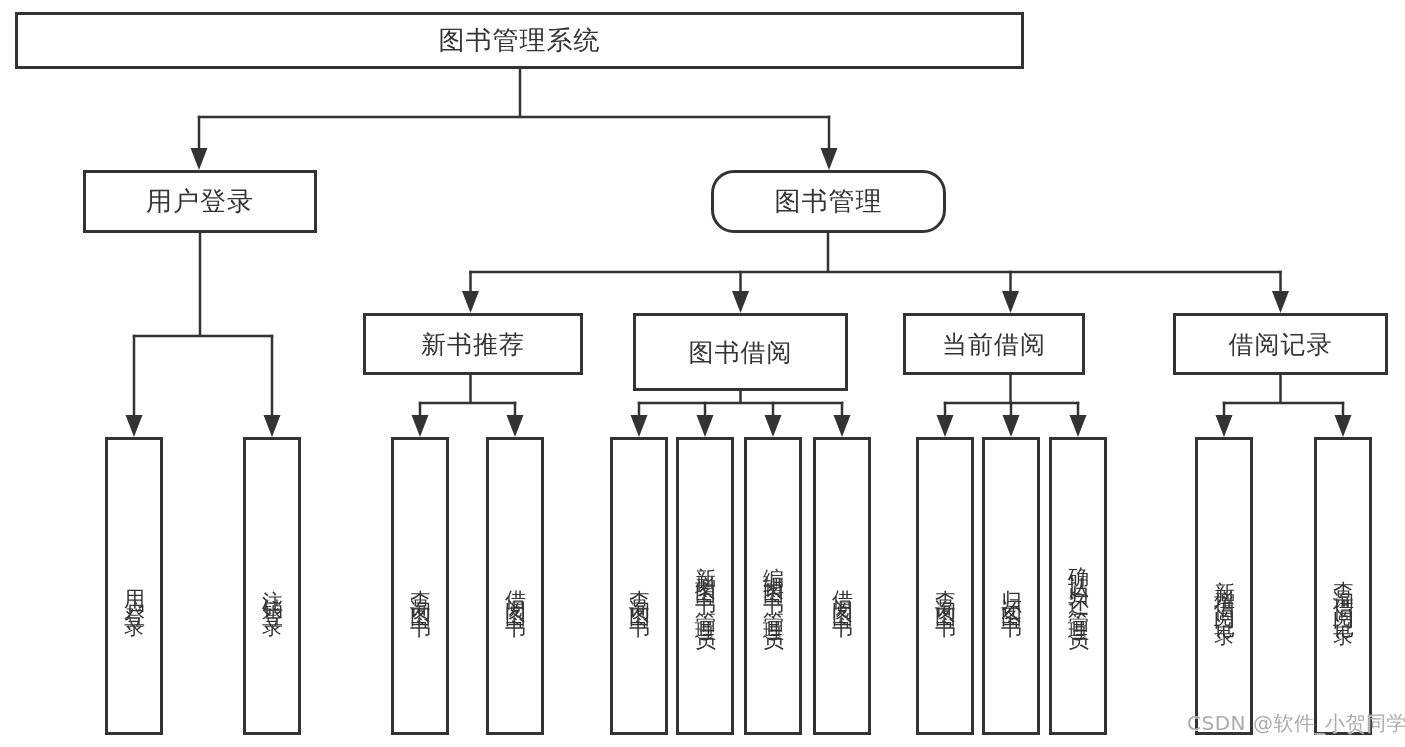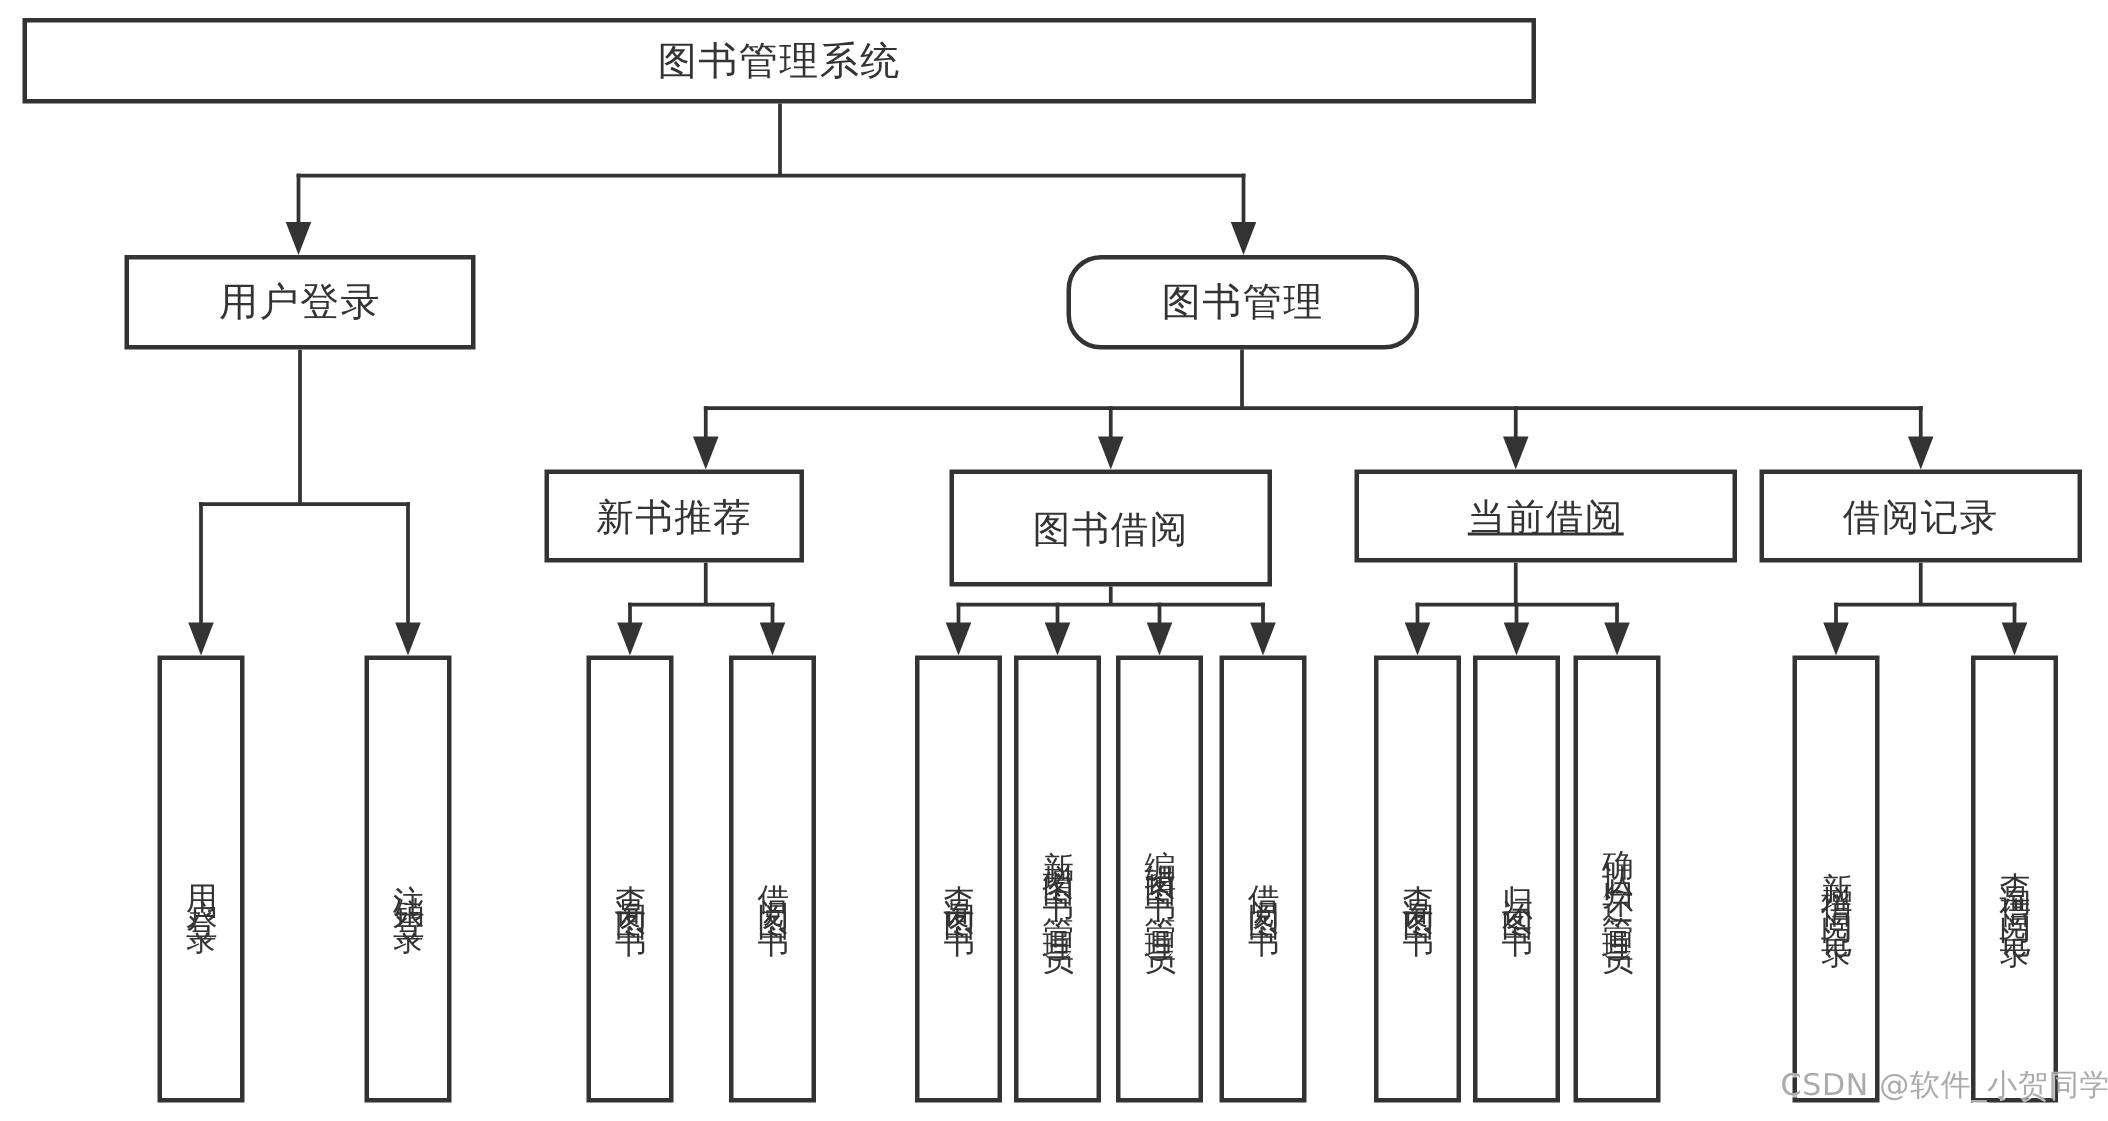--- a/index.html
+++ b/index.html
@@ -35,23 +35,23 @@
     text-orientation: mixed;
     letter-spacing: 9px;
     margin-bottom: -9px;
     line-height: 1;
     white-space: nowrap;
   }
   
   #n-root            { left: 15px;   top: 12px;  width: 1009px; height: 57px; }
   #n-user-login      { left: 83px;   top: 170px; width: 234px;  height: 63px; }
   #n-book-management { left: 711px;  top: 170px; width: 235px;  height: 63px; border-radius: 23px; }
-  #n-new-book        { left: 363px;  top: 313px; width: 173px;  height: 62px; }
+  #n-new-book        { left: 363px;  top: 313px; width: 220px;  height: 62px; }
   #n-book-borrow     { left: 633px;  top: 313px; width: 215px;  height: 78px; }
-  #n-current-borrow  { left: 903px;  top: 313px; width: 255px;  height: 62px; text-decoration: underline; }
+  #n-current-borrow  { left: 903px;  top: 313px; width: 182px;  height: 62px; }
   #n-borrow-records  { left: 1173px; top: 313px; width: 215px;  height: 62px; }
   #l-user-login      { left: 105px;  top: 437px; }
   #l-logout          { left: 243px;  top: 437px; }
   #l-query-book-1    { left: 391px;  top: 437px; }
   #l-borrow-book-1   { left: 486px;  top: 437px; }
   #l-query-book-2    { left: 610px;  top: 437px; }
   #l-add-book        { left: 676px;  top: 437px; }
   #l-edit-book       { left: 744px;  top: 437px; }
   #l-borrow-book-2   { left: 813px;  top: 437px; }
   #l-query-book-3    { left: 916px;  top: 437px; }

